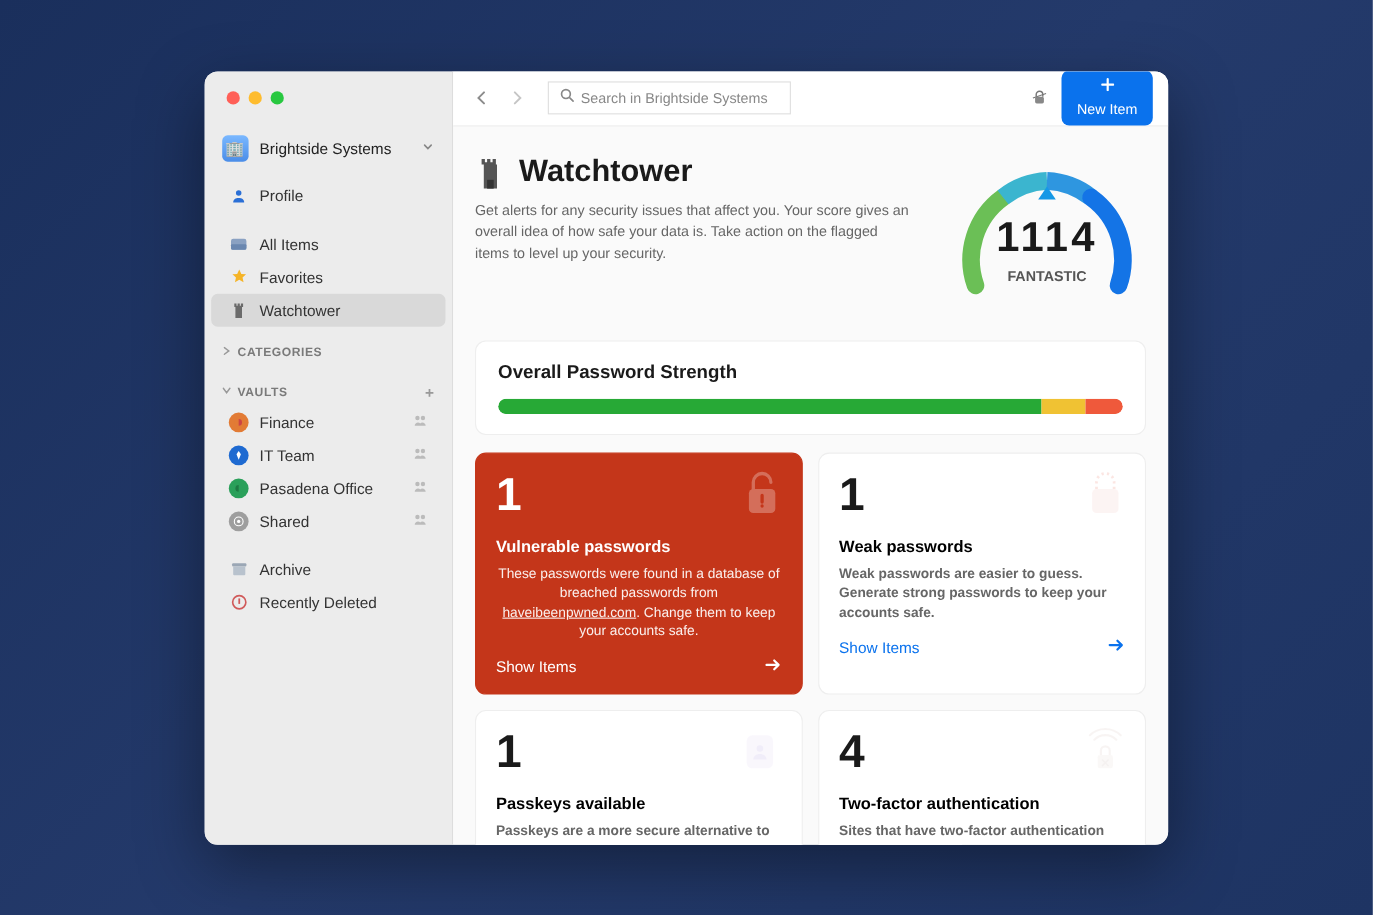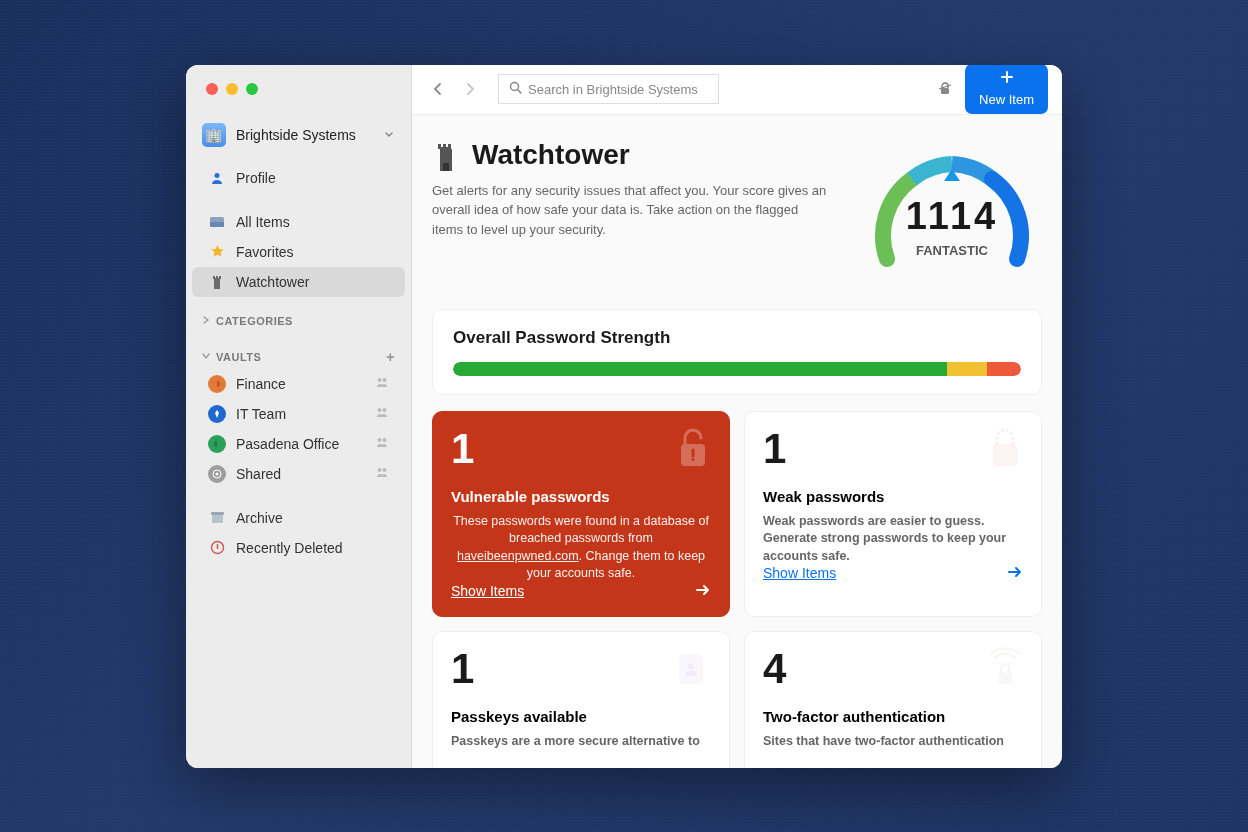--- a/index.html
+++ b/index.html
@@ -202,24 +202,23 @@
 .card.red .card-count { color:#fff; }
 .card-white .card-count { color:#1a1a1a; }
 .card-title { font-size:15px; font-weight:700; margin-bottom:8px; }
 .card.red .card-title { color:#fff; }
 .card-white .card-title { color:#000000; }
 .card-desc { font-size:12.5px; line-height:1.4; }
 .card.red .card-desc { color:rgba(255,255,255,0.92);text-align:center; }
 .card-white .card-desc { color:#666;font-weight:bold; }
 .card-desc a { color:inherit; text-decoration:underline; }
 .card-action {
-  display:flex; justify-content:space-between; align-items:flex-start;
-  font-size:14px; font-weight:500;
+  display:flex; justify-content:space-between; align-items:center;
+  margin-top:14px; font-size:14px; font-weight:500;
   cursor:pointer;
-  text-decoration:underline;
 }
 .card.red .card-action { color:#fff; }
 .card-white .card-action { color:#0a72ed; }
 .card-bg-icon {
   position:absolute; top:12px; right:12px;
   width:48px; height:48px; opacity:0.28;
 }
 .card-white .card-bg-icon { opacity:0.18; }
 </style>
 </head>

